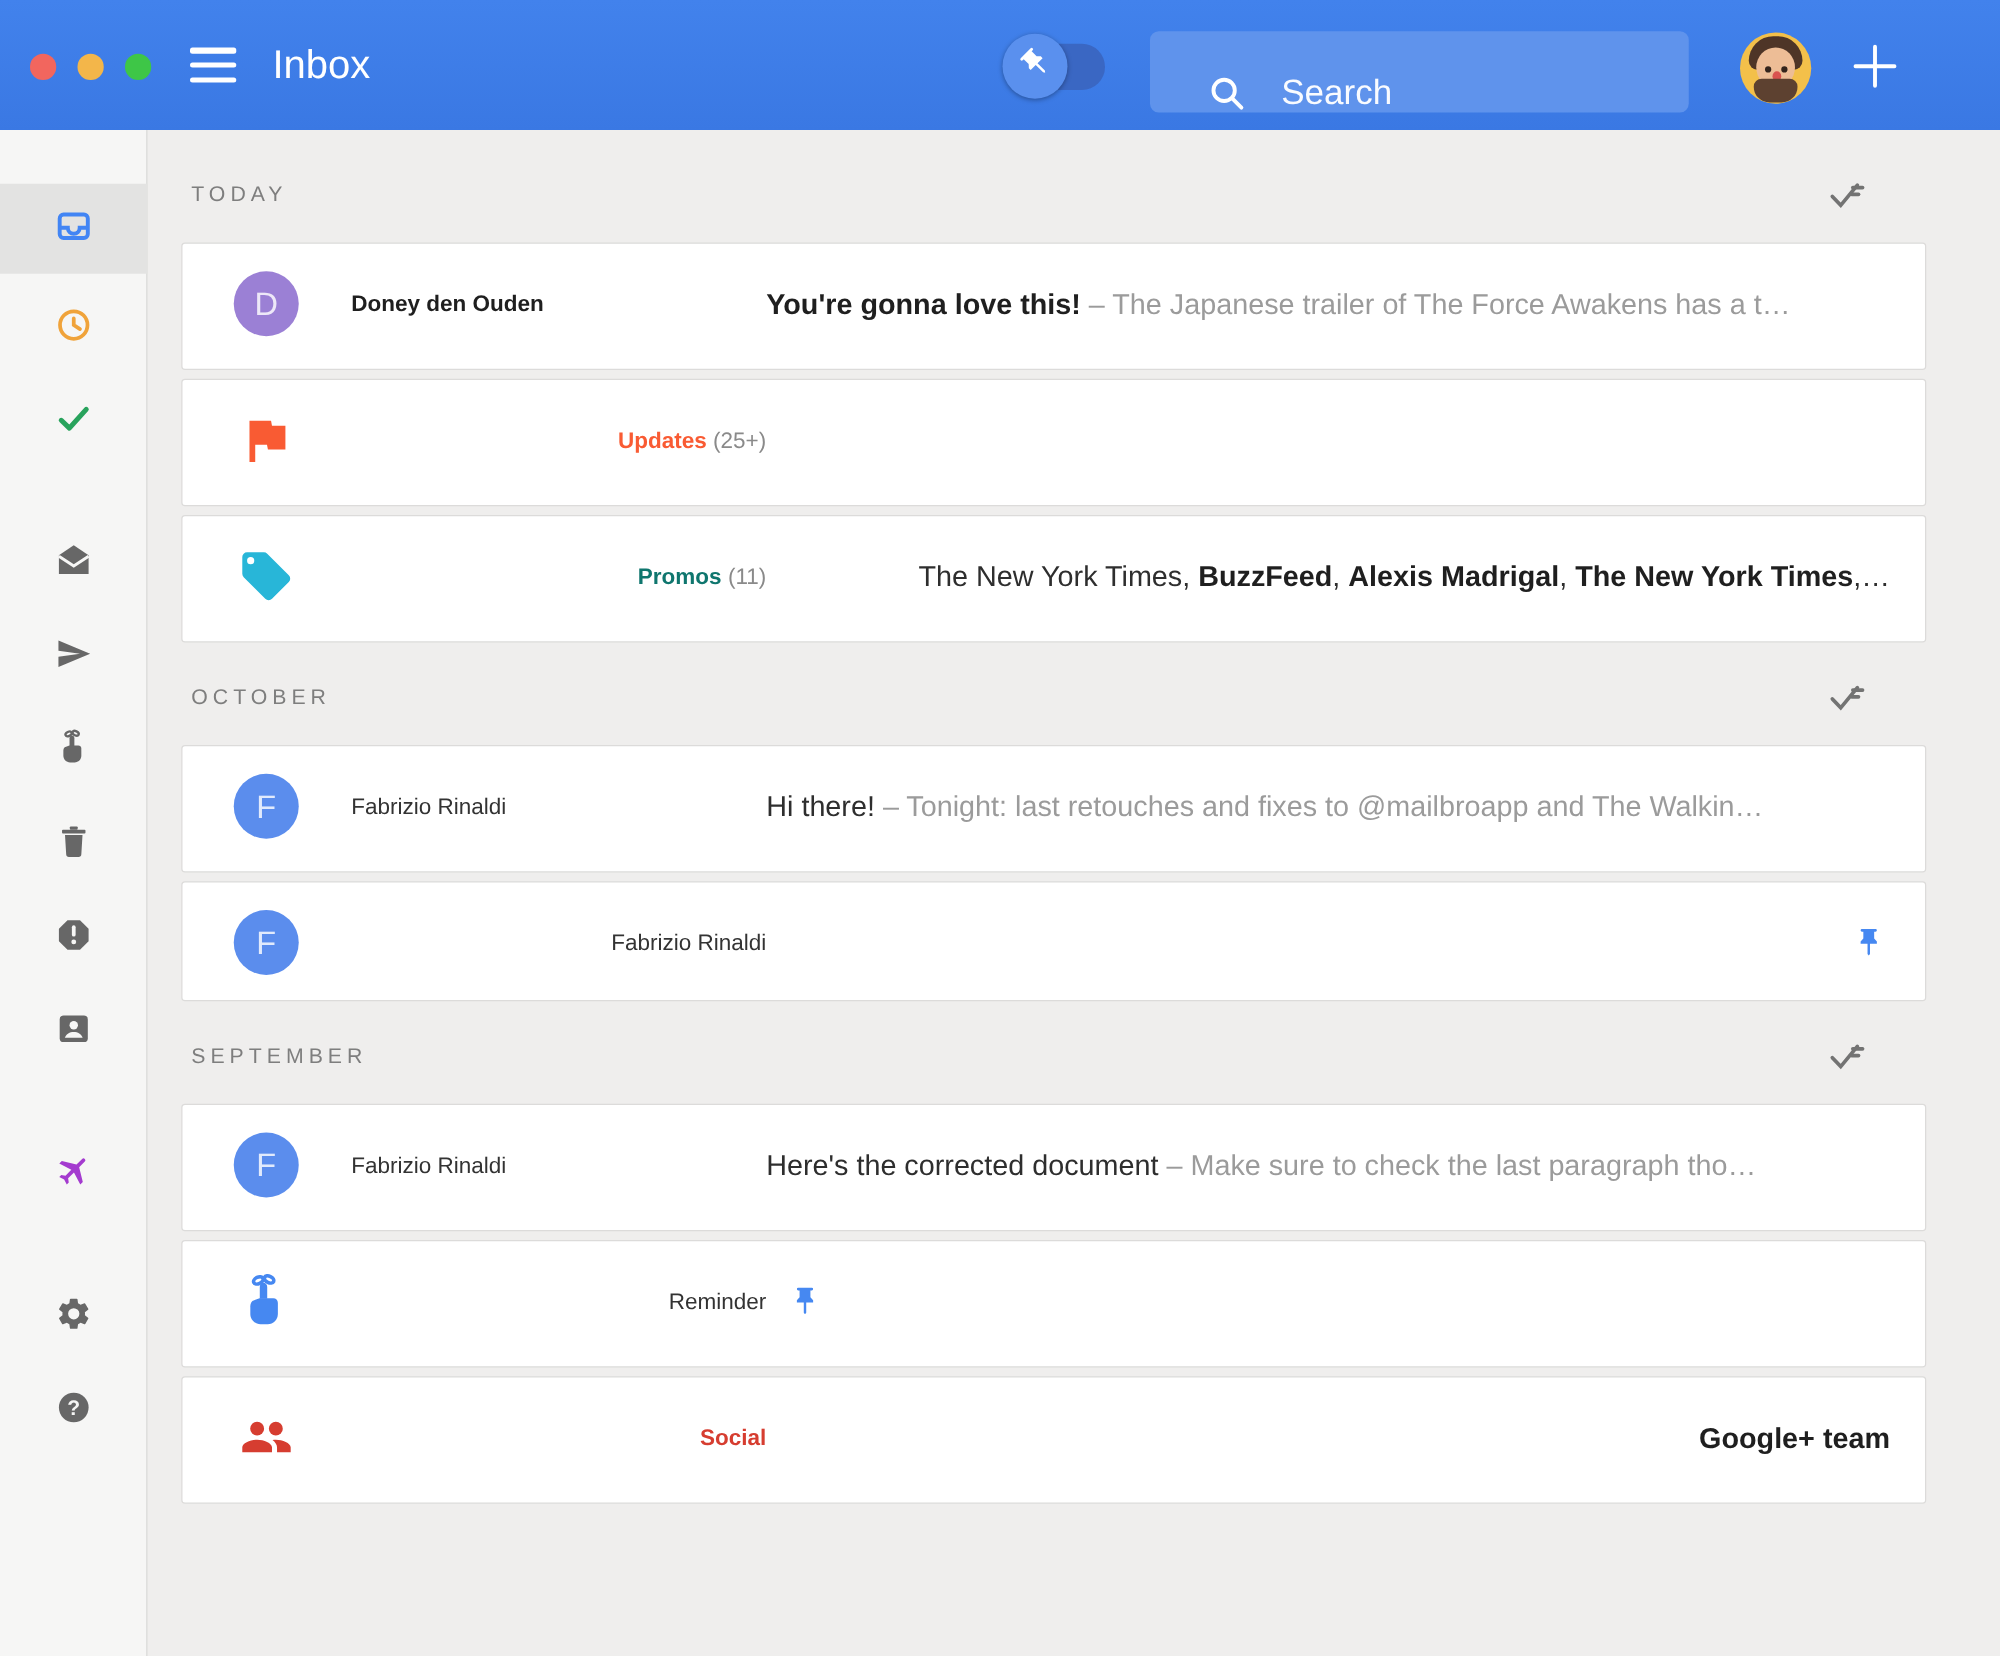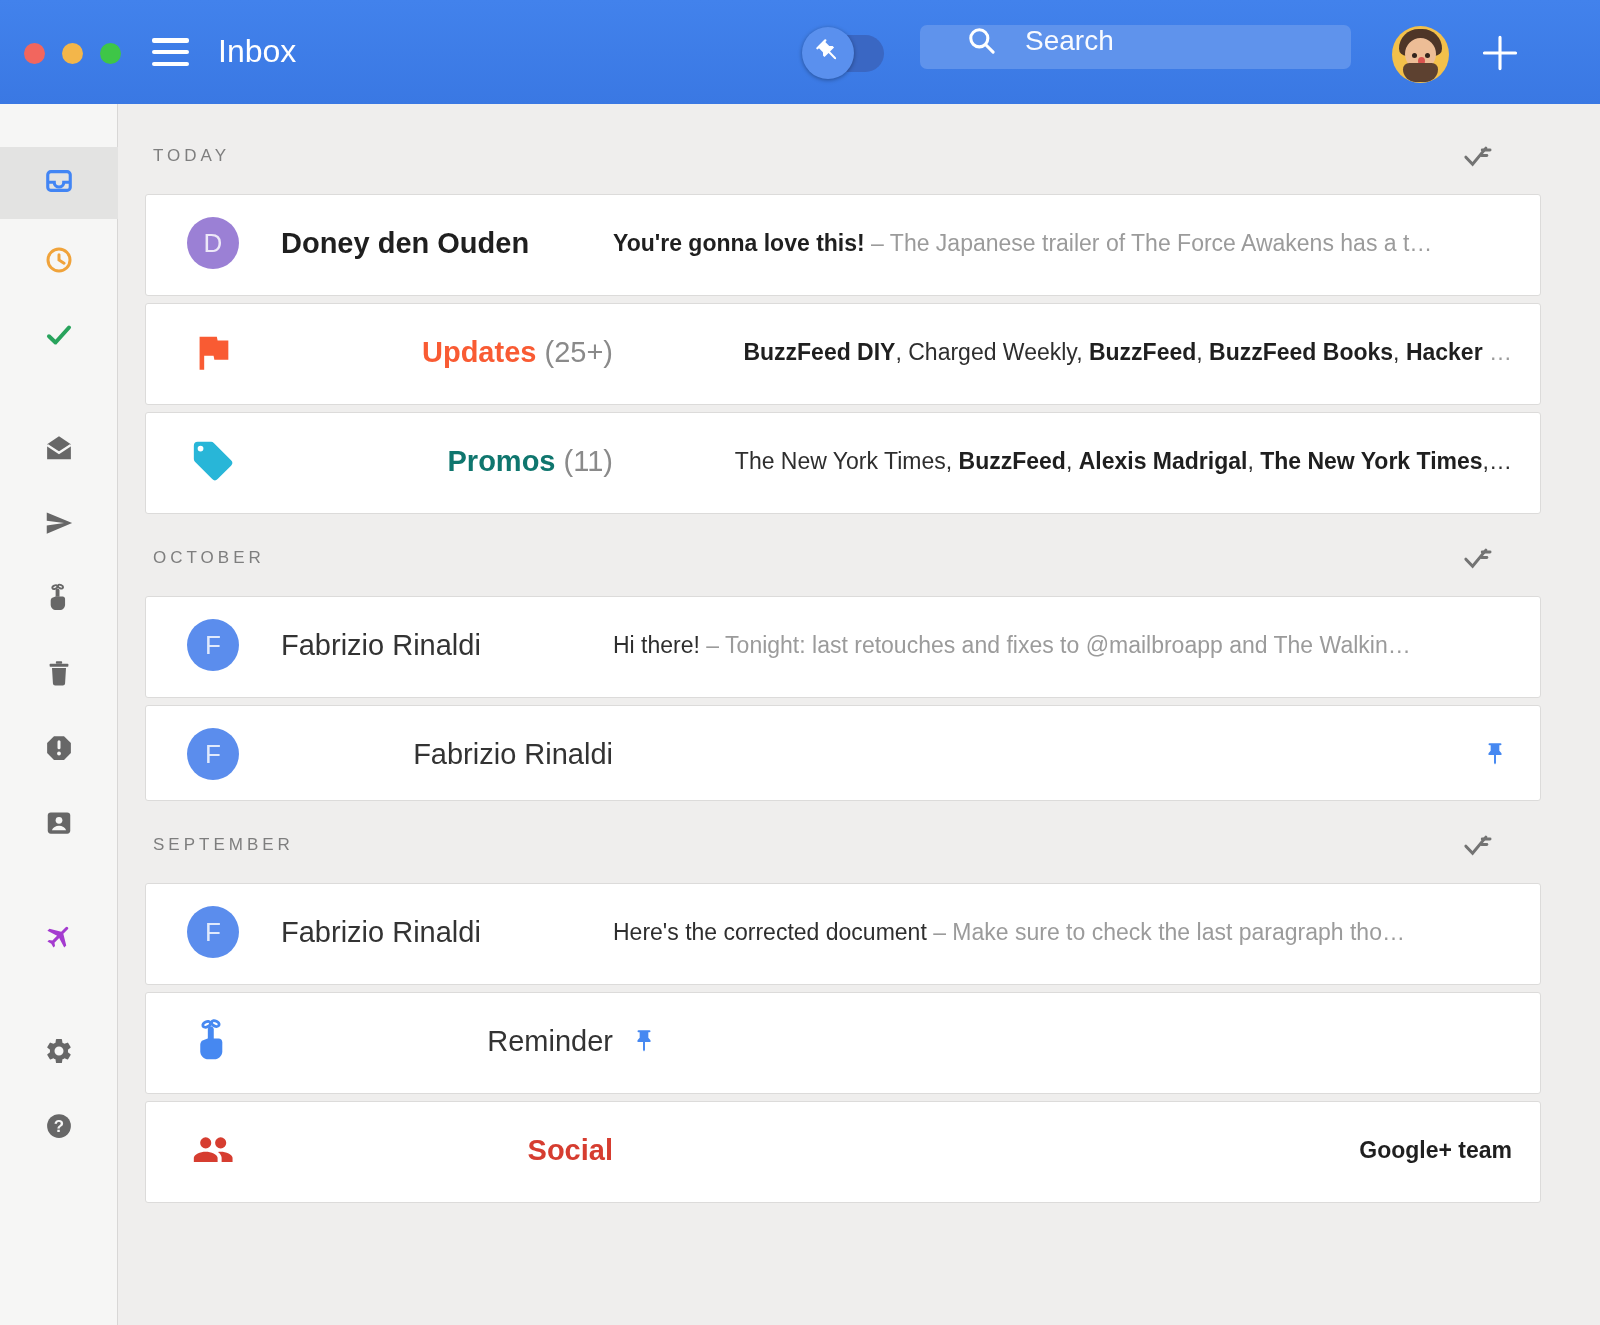--- a/index.html
+++ b/index.html
@@ -20,22 +20,22 @@
   .app-title { position:absolute; left:218px; top:33px; color:#ffffff; font-size:32px; }
 
   .pin-toggle { position:absolute; left:802px; top:27px; width:82px; height:52px; cursor:pointer; }
   .pin-track  { position:absolute; left:12px; top:8px; width:70px; height:37px;
                 border-radius:19px; background:#3a67c3; }
   .pin-knob   { position:absolute; left:0; top:0; width:52px; height:52px; border-radius:50%;
                 background:#5a90ee; box-shadow:0 1px 4px rgba(0,0,0,.35);
                 display:flex; align-items:center; justify-content:center; }
   .pin-knob svg { width:27px; height:27px; color:#ffffff; transform:rotate(-45deg); }
 
-  .searchbar { position:absolute; left:920px; top:25px; width:431px; height:44px;
-               background:#5f93ec; border-radius:7px; display:flex; align-items:flex-start; }
+  .searchbar { position:absolute; left:920px; top:25px; width:431px; height:65px;
+               background:#5f93ec; border-radius:7px; display:flex; align-items:flex-end; }
   .search-ic { margin-left:46px; width:31px; height:31px; color:#fff; flex:0 0 auto; }
   .search-ic svg { width:100%; height:100%; }
   .search-input { flex:1; margin-left:28px; margin-right:12px; background:transparent; border:none;
                   outline:none; color:#fff; font-size:28px; font-family:"Liberation Sans",sans-serif; }
   .search-input::placeholder { color:rgba(255,255,255,.96); opacity:1; }
 
   .avatar { position:absolute; left:1392px; top:26px; width:57px; height:57px; border-radius:50%;
             background:#f3c04a; overflow:hidden; cursor:pointer; }
   .avatar div { position:absolute; }
   .av-hair  { left:7px; right:7px; top:3px; height:27px; background:#4e3527;
@@ -70,21 +70,21 @@
 
   .card { background:#ffffff; border:1px solid #dcdbda; border-radius:3px; margin-top:10px;
           padding:22px 28px 26px 41px; display:flex; align-items:flex-start; cursor:pointer; }
   .card + .card { margin-top:7px;text-align:right; }
   .card.two { padding-bottom:20px; }
   .avatar-col { width:52px; height:52px; flex:0 0 auto; display:flex;
                 align-items:center; justify-content:center; }
   .avatar-circle { width:52px; height:52px; border-radius:50%; display:flex; align-items:center;
                    justify-content:center; color:rgba(255,255,255,.82); font-size:26px; }
   .avatar-col svg { width:46px; height:46px; }
-  .sender-col { width:332px; margin-left:42px; flex:0 0 auto; line-height:52px; font-size:29px;
+  .sender-col { width:332px; margin-left:42px; flex:0 0 auto; line-height:52px; font-size:18px;
                 color:#333333; white-space:nowrap; overflow:hidden; }
   .sender-col .bold { font-weight:bold; color:#1f1f1f; }
   .sender-count { color:#8a8a8a; font-weight:normal; }
   .mid-col { flex:1 1 auto; min-width:0; }
   .line1 { line-height:52px; font-size:23px; color:#2e2e2e; white-space:nowrap; overflow:hidden;
            text-overflow:ellipsis; }
   .line1 .b { font-weight:bold; color:#1f1f1f; }
   .line1 .muted { color:#9b9b9b; }
   .chip-line { margin-top:6px; height:30px; display:flex; align-items:center; gap:14px;
                color:#8a8a8a; font-size:22px; cursor:pointer; }
@@ -235,23 +235,20 @@
           <div class="line1"><span class="b">You're gonna love this!</span><span class="muted"> – The Japanese trailer of The Force Awakens has a t…</span></div>
         </div>
       </div>
       <div class="card">
         <div class="avatar-col" style="color: rgb(249, 91, 51);">
           <svg viewBox="0 0 24 24" fill="currentColor">
             <path d="M14.4 6l-.4-2H5v17.2h2.4V14h4.9l.4 2H20V6z"></path>
           </svg>
         </div>
         <div class="sender-col"><span class="bold" style="color: rgb(249, 91, 51);">Updates</span><span class="sender-count"> (25+)</span></div>
-        <div class="mid-col">
-          <div class="line1"><span class="b">BuzzFeed DIY</span><span>, Charged Weekly, </span><span class="b">BuzzFeed</span><span>, </span><span class="b">BuzzFeed Books</span><span>, </span><span class="b">Hacker</span><span class="muted"> …</span></div>
-        </div>
       </div>
       <div class="card">
         <div class="avatar-col" style="color: rgb(40, 182, 216);">
           <svg viewBox="0 0 24 24" fill="currentColor">
             <path d="M21.41 11.58l-9-9A2 2 0 0 0 11 2H4a2 2 0 0 0-2 2v7a2 2 0 0 0 .59 1.42l9 9a2 2 0 0 0 2.82 0l7-7a2 2 0 0 0 0-2.84zM5.5 7A1.5 1.5 0 1 1 7 5.5 1.5 1.5 0 0 1 5.5 7z"></path>
           </svg>
         </div>
         <div class="sender-col"><span class="bold" style="color: #0f766e;">Promos</span><span class="sender-count"> (11)</span></div>
         <div class="mid-col">
           <div class="line1"><span>The New York Times, </span><span class="b">BuzzFeed</span><span>, </span><span class="b">Alexis Madrigal</span><span>, </span><span class="b">The New York Times</span><span>,…</span></div>

